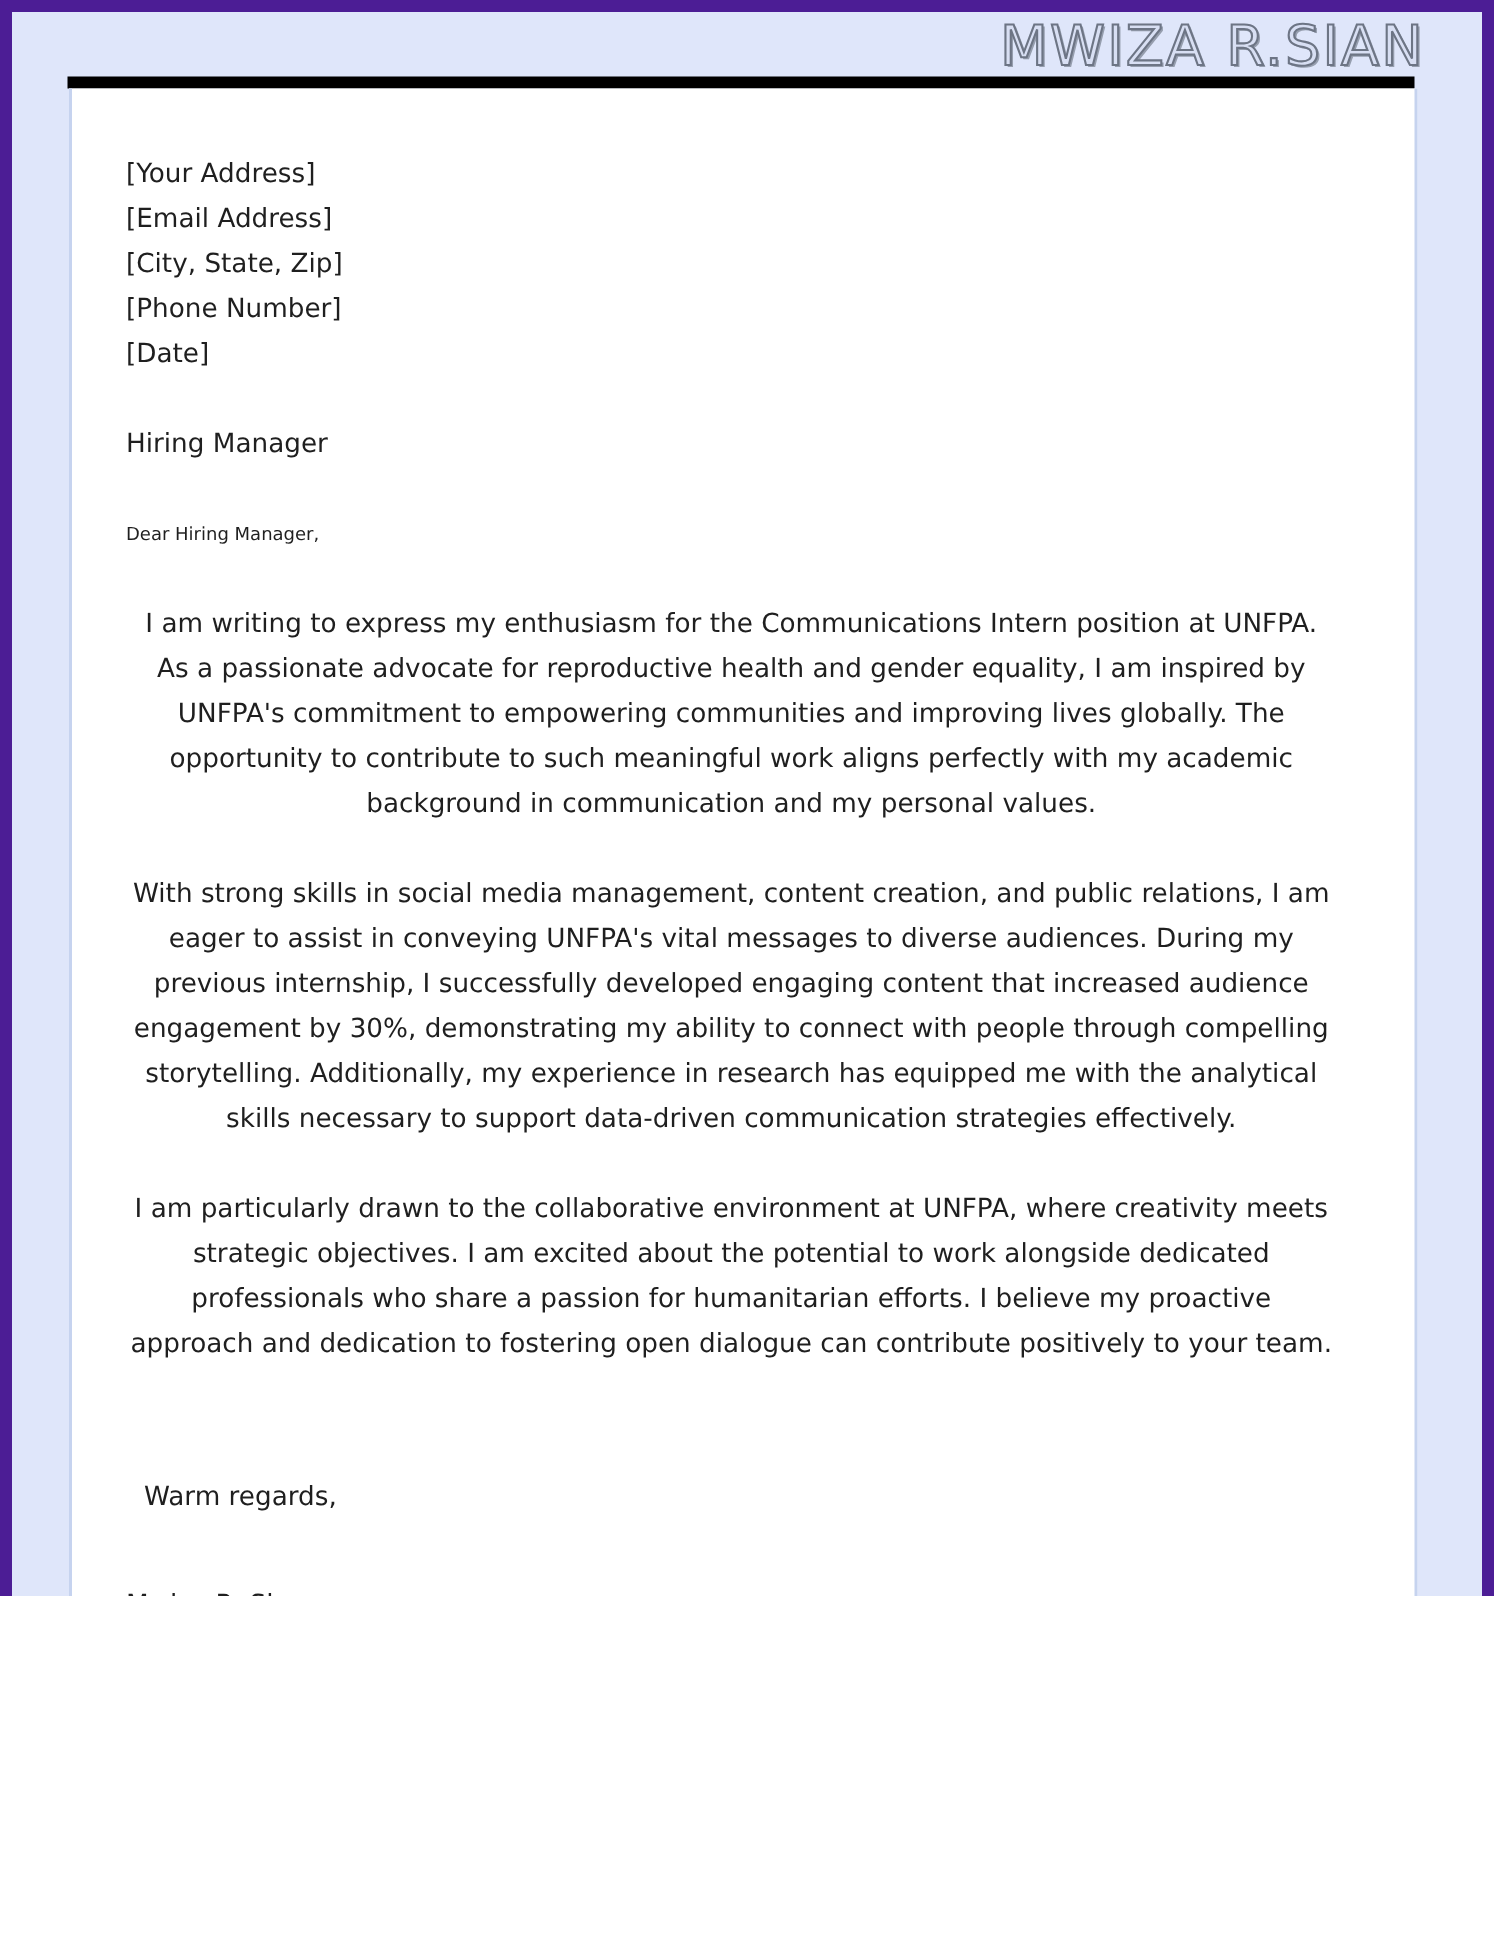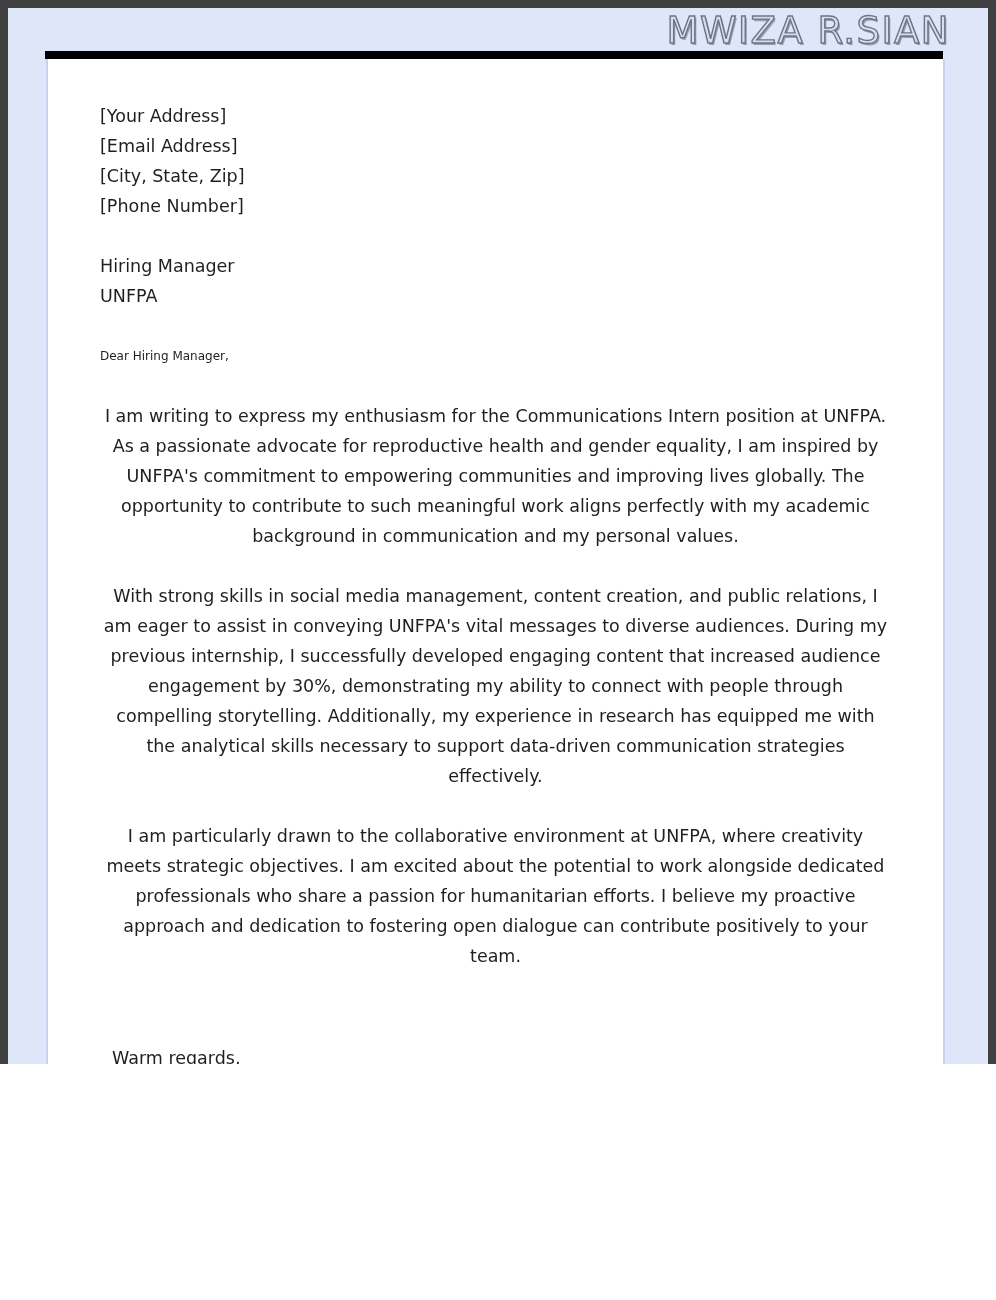--- a/index.html
+++ b/index.html
@@ -6,21 +6,21 @@
   html, body {
     margin: 0;
     padding: 0;
     background: #ffffff;
   }
 
   .page {
     position: relative;
     width: 996px;
     height: 1064px;
-    background: #404040;
+    background: #4c1d95;
     box-sizing: border-box;
     overflow: hidden;
     font-family: "DejaVu Sans", "Liberation Sans", sans-serif;
   }
 
   
   .blue-panel {
     position: absolute;
     left: 8px;
     top: 8px;
@@ -76,21 +76,21 @@
     height: 1203px;
     background: #ffffff;
     border-left: 2px solid #c6d3ef;
     border-right: 2px solid #c6d3ef;
     border-bottom: 2px solid #c6d3ef;
     box-sizing: border-box;
     overflow: hidden;
   }
 
   .sheet-inner {
-    padding: 42px 52px 0 52px;
+    padding: 42px 52px 0 36px;
   }
 
   .letter-text {
     font-family: "DejaVu Sans", "Liberation Sans", sans-serif;
     font-size: 17.5px;
     line-height: 30px;
     color: #1f1f1f;
   }
 
   .block {
@@ -173,27 +173,27 @@
   <div class="header-rule"></div>
 
   <div class="sheet">
     <div class="sheet-inner">
 
       <div class="letter-text block">
         <span class="block-line">[Your Address]</span>
         <span class="block-line">[Email Address]</span>
         <span class="block-line">[City, State, Zip]</span>
         <span class="block-line">[Phone Number]</span>
+        <span class="block-line">[Date]</span>
       </div>
 
       <div class="gap-sm"></div>
 
       <div class="letter-text block">
         <span class="block-line">Hiring Manager</span>
-        <span class="block-line">UNFPA</span>
       </div>
 
       <div class="gap-md"></div>
 
       <p class="salutation">Dear Hiring Manager,</p>
 
       <div class="gap-md"></div>
 
       <p class="para">I am writing to express my enthusiasm for the Communications Intern position at UNFPA. As a passionate advocate for reproductive health and gender equality, I am inspired by UNFPA's commitment to empowering communities and improving lives globally. The opportunity to contribute to such meaningful work aligns perfectly with my academic background in communication and my personal values.</p>
 

